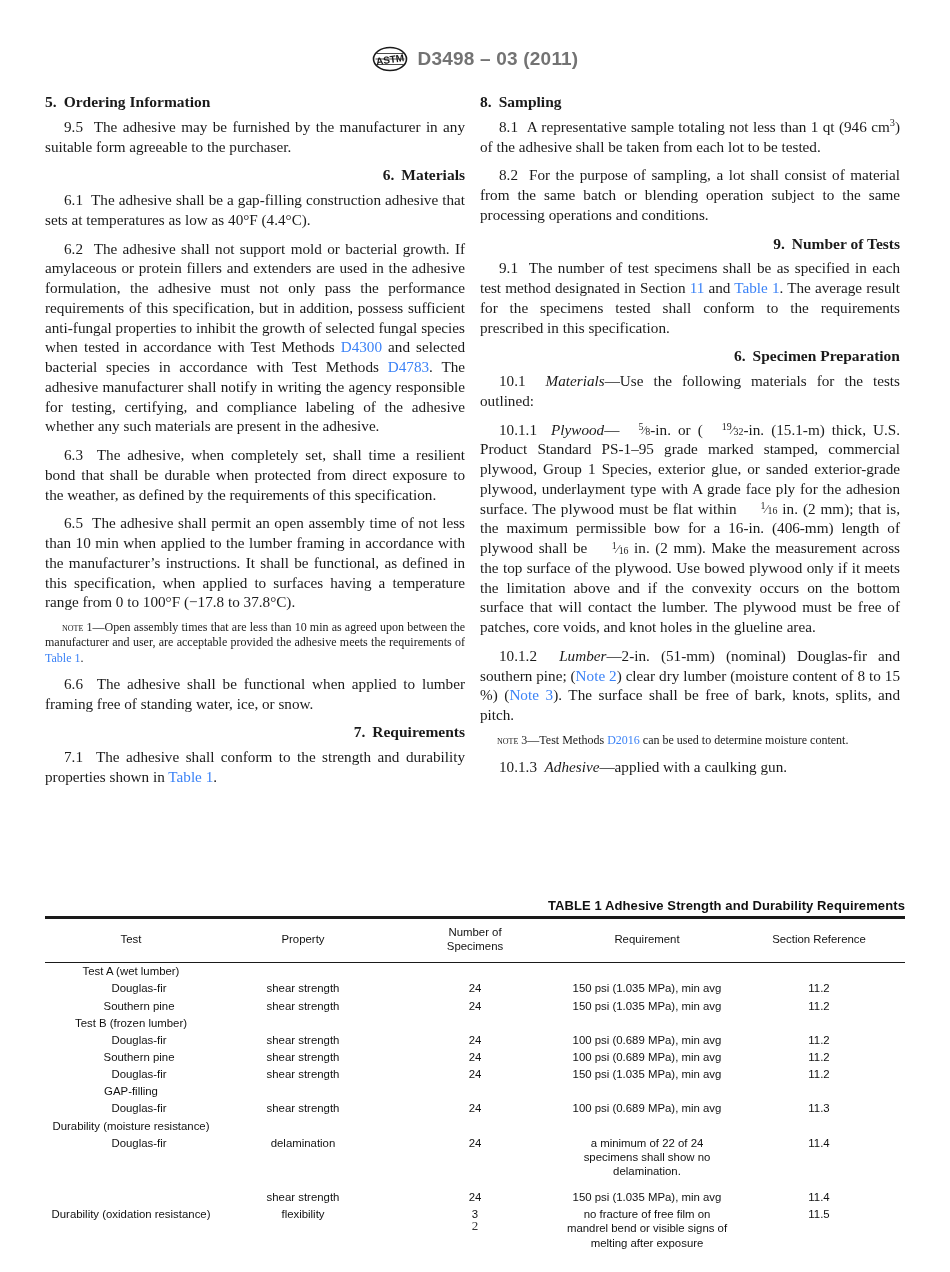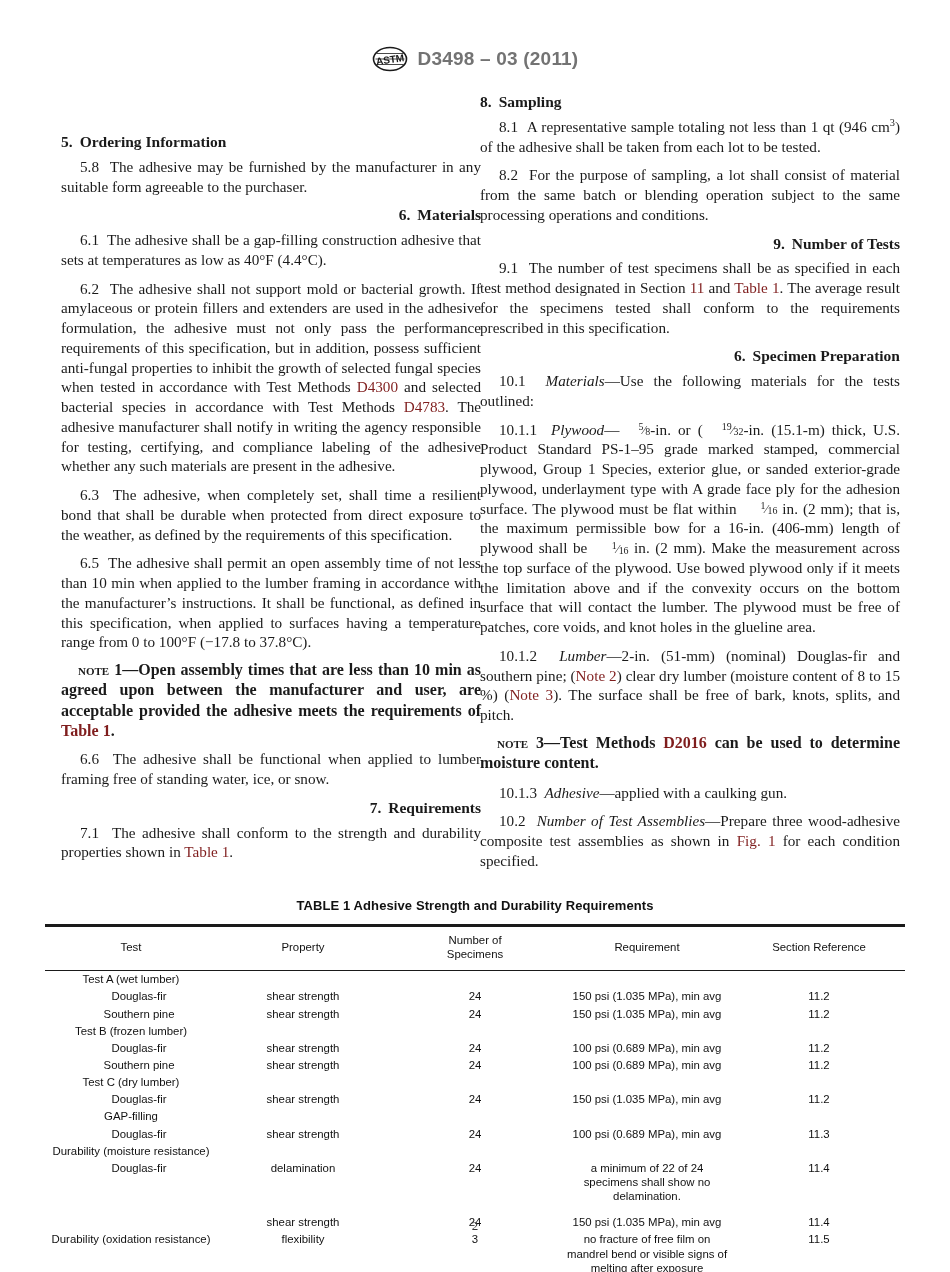--- a/index.html
+++ b/index.html
@@ -53,21 +53,21 @@
     position: absolute;
     left: 45px;
     top: 92px;
     width: 860px;
   }
   .col {
     width: 420px;
     position: absolute;
     top: 0;
   }
-  .col-left { left: 16px; margin-top: 40px; }
+  .col-left { left: 0; }
   .col-right { left: 435px; }
 
   h2.sect {
     font-size: 15.5px;
     font-weight: bold;
     margin: 0 0 5px 0;
     line-height: 1.28;
     font-family: "Liberation Serif", "DejaVu Serif", serif;
   }
   h2.sect .num { margin-right: 7px; }
@@ -77,35 +77,34 @@
     font-size: 15.2px;
     line-height: 1.30;
     margin: 0 0 9px 0;
     text-align: justify;
     text-indent: 19px;
     hyphens: manual;
   }
   p.para.tight { margin-bottom: 8px; }
 
   p.note {
-    font-size: 16px;
+    font-size: 12px;
     line-height: 1.27;
     margin: 0 0 4px 0;
     text-align: justify;
     text-indent: 17px;
-    font-weight: bold;
   }
   .note-label {
     font-variant: small-caps;
     text-transform: lowercase;
   }
   .note-label::first-letter { text-transform: uppercase; }
 
   .ital { font-style: italic; }
-  .ref  { color: #7f1d1d; }
+  .ref  { color: #3b82f6; }
   sup.cube { font-size: 0.68em; vertical-align: super; line-height: 0; }
 
   
   .frac {
     display: inline-block;
     font-size: 0.76em;
     vertical-align: 0.05em;
     line-height: 1;
     white-space: nowrap;
   }
@@ -115,25 +114,25 @@
 
   
   .table-wrap {
     position: absolute;
     left: 45px;
     top: 898px;
     width: 860px;
     font-family: "Liberation Sans", "DejaVu Sans", sans-serif;
   }
   .table-title {
-    text-align: center;
+    text-align: right;
     font-size: 13px;
     font-weight: bold;
     color: #111;
-    margin-bottom: 11px;
+    margin-bottom: 3px;
     letter-spacing: 0.1px;
   }
   table.t1 {
     border-collapse: collapse;
     width: 860px;
     table-layout: fixed;
   }
   table.t1 thead th {
     font-size: 11.4px;
     font-weight: normal;
@@ -198,21 +197,21 @@
   </div>
 
   <div class="columns">
 
     <div class="col col-left">
 
       <h2 class="sect">
         <span class="num">5.</span><span>Ordering Information</span>
       </h2>
       <p class="para">
-        <span>5.8</span>&nbsp;&nbsp;<span>The adhesive may be furnished by the manufacturer in any suitable form agreeable to the purchaser.</span>
+        <span>9.5</span>&nbsp;&nbsp;<span>The adhesive may be furnished by the manufacturer in any suitable form agreeable to the purchaser.</span>
       </p>
 
       <h2 class="sect sect-gap">
         <span class="num">6.</span><span>Materials</span>
       </h2>
       <p class="para">
         <span>6.1</span>&nbsp;&nbsp;<span>The adhesive shall be a gap-filling construction adhesive that sets at temperatures as low as 40°F (4.4°C).</span>
       </p>
       <p class="para">
         <span>6.2</span>&nbsp;&nbsp;<span>The adhesive shall not support mold or bacterial growth. If amylaceous or protein fillers and extenders are used in the adhesive formulation, the adhesive must not only pass the performance requirements of this specification, but in addition, possess sufficient anti-fungal properties to inhibit the growth of selected fungal species when tested in accordance with Test Methods </span><span class="ref">D4300</span><span> and selected bacterial species in accordance with Test Methods </span><span class="ref">D4783</span><span>. The adhesive manufacturer shall notify in writing the agency responsible for testing, certifying, and compliance labeling of the adhesive whether any such materials are present in the adhesive.</span>
@@ -267,23 +266,20 @@
         <span>10.1.1</span>&nbsp;&nbsp;<span class="ital">Plywood</span><span>—</span><span class="frac"><span class="n">5</span><span class="s">⁄</span><span class="d">8</span></span><span>-in. or (</span><span class="frac"><span class="n">19</span><span class="s">⁄</span><span class="d">32</span></span><span>-in. (15.1-m) thick, U.S. Product Standard PS-1–95 grade marked stamped, commercial plywood, Group 1 Species, exterior glue, or sanded exterior-grade plywood, underlayment type with A grade face ply for the adhesion surface. The plywood must be flat within </span><span class="frac"><span class="n">1</span><span class="s">⁄</span><span class="d">16</span></span><span> in. (2 mm); that is, the maximum permissible bow for a 16-in. (406-mm) length of plywood shall be </span><span class="frac"><span class="n">1</span><span class="s">⁄</span><span class="d">16</span></span><span> in. (2 mm). Make the measurement across the top surface of the plywood. Use bowed plywood only if it meets the limitation above and if the convexity occurs on the bottom surface that will contact the lumber. The plywood must be free of patches, core voids, and knot holes in the glueline area.</span>
       </p>
       <p class="para tight">
         <span>10.1.2</span>&nbsp;&nbsp;<span class="ital">Lumber</span><span>—2-in. (51-mm) (nominal) Douglas-fir and southern pine; (</span><span class="ref">Note 2</span><span>) clear dry lumber (moisture content of 8 to 15 %) (</span><span class="ref">Note 3</span><span>). The surface shall be free of bark, knots, splits, and pitch.</span>
       </p>
       <p class="note">
         <span class="note-label">Note</span>&nbsp;<span>3</span><span>—Test Methods </span><span class="ref">D2016</span><span> can be used to determine moisture content.</span>
       </p>
       <p class="para" style="margin-top:9px">
         <span>10.1.3</span>&nbsp;&nbsp;<span class="ital">Adhesive</span><span>—applied with a caulking gun.</span>
-      </p>
-      <p class="para">
-        <span>10.2</span>&nbsp;&nbsp;<span class="ital">Number of Test Assemblies</span><span>—Prepare three wood-adhesive composite test assemblies as shown in </span><span class="ref">Fig. 1</span><span> for each condition specified.</span>
       </p>
     </div>
   </div>
 
   <div class="table-wrap">
     <div class="table-title">TABLE 1 Adhesive Strength and Durability Requirements</div>
     <table class="t1">
       <thead>
         <tr class="rule-top-thick">
             <td colspan="5" style="padding:0;height:0;border:0"></td>
@@ -336,27 +332,20 @@
             <td class="c-sec">11.2</td>
           </tr>
           <tr>
             <td class="c-test"><span class="sub">Southern pine</span></td>
             <td class="c-prop">shear strength</td>
             <td class="c-num">24</td>
             <td class="c-req">100 psi (0.689 MPa), min avg</td>
             <td class="c-sec">11.2</td>
           </tr>
           <tr>
-            <td class="c-test"><span class="grp">Test C (dry lumber)</span></td>
-            <td class="c-prop"></td>
-            <td class="c-num"></td>
-            <td class="c-req"></td>
-            <td class="c-sec"></td>
-          </tr>
-          <tr>
             <td class="c-test"><span class="sub">Douglas-fir</span></td>
             <td class="c-prop">shear strength</td>
             <td class="c-num">24</td>
             <td class="c-req">150 psi (1.035 MPa), min avg</td>
             <td class="c-sec">11.2</td>
           </tr>
           <tr>
             <td class="c-test"><span class="grp">GAP-filling</span></td>
             <td class="c-prop"></td>
             <td class="c-num"></td>

